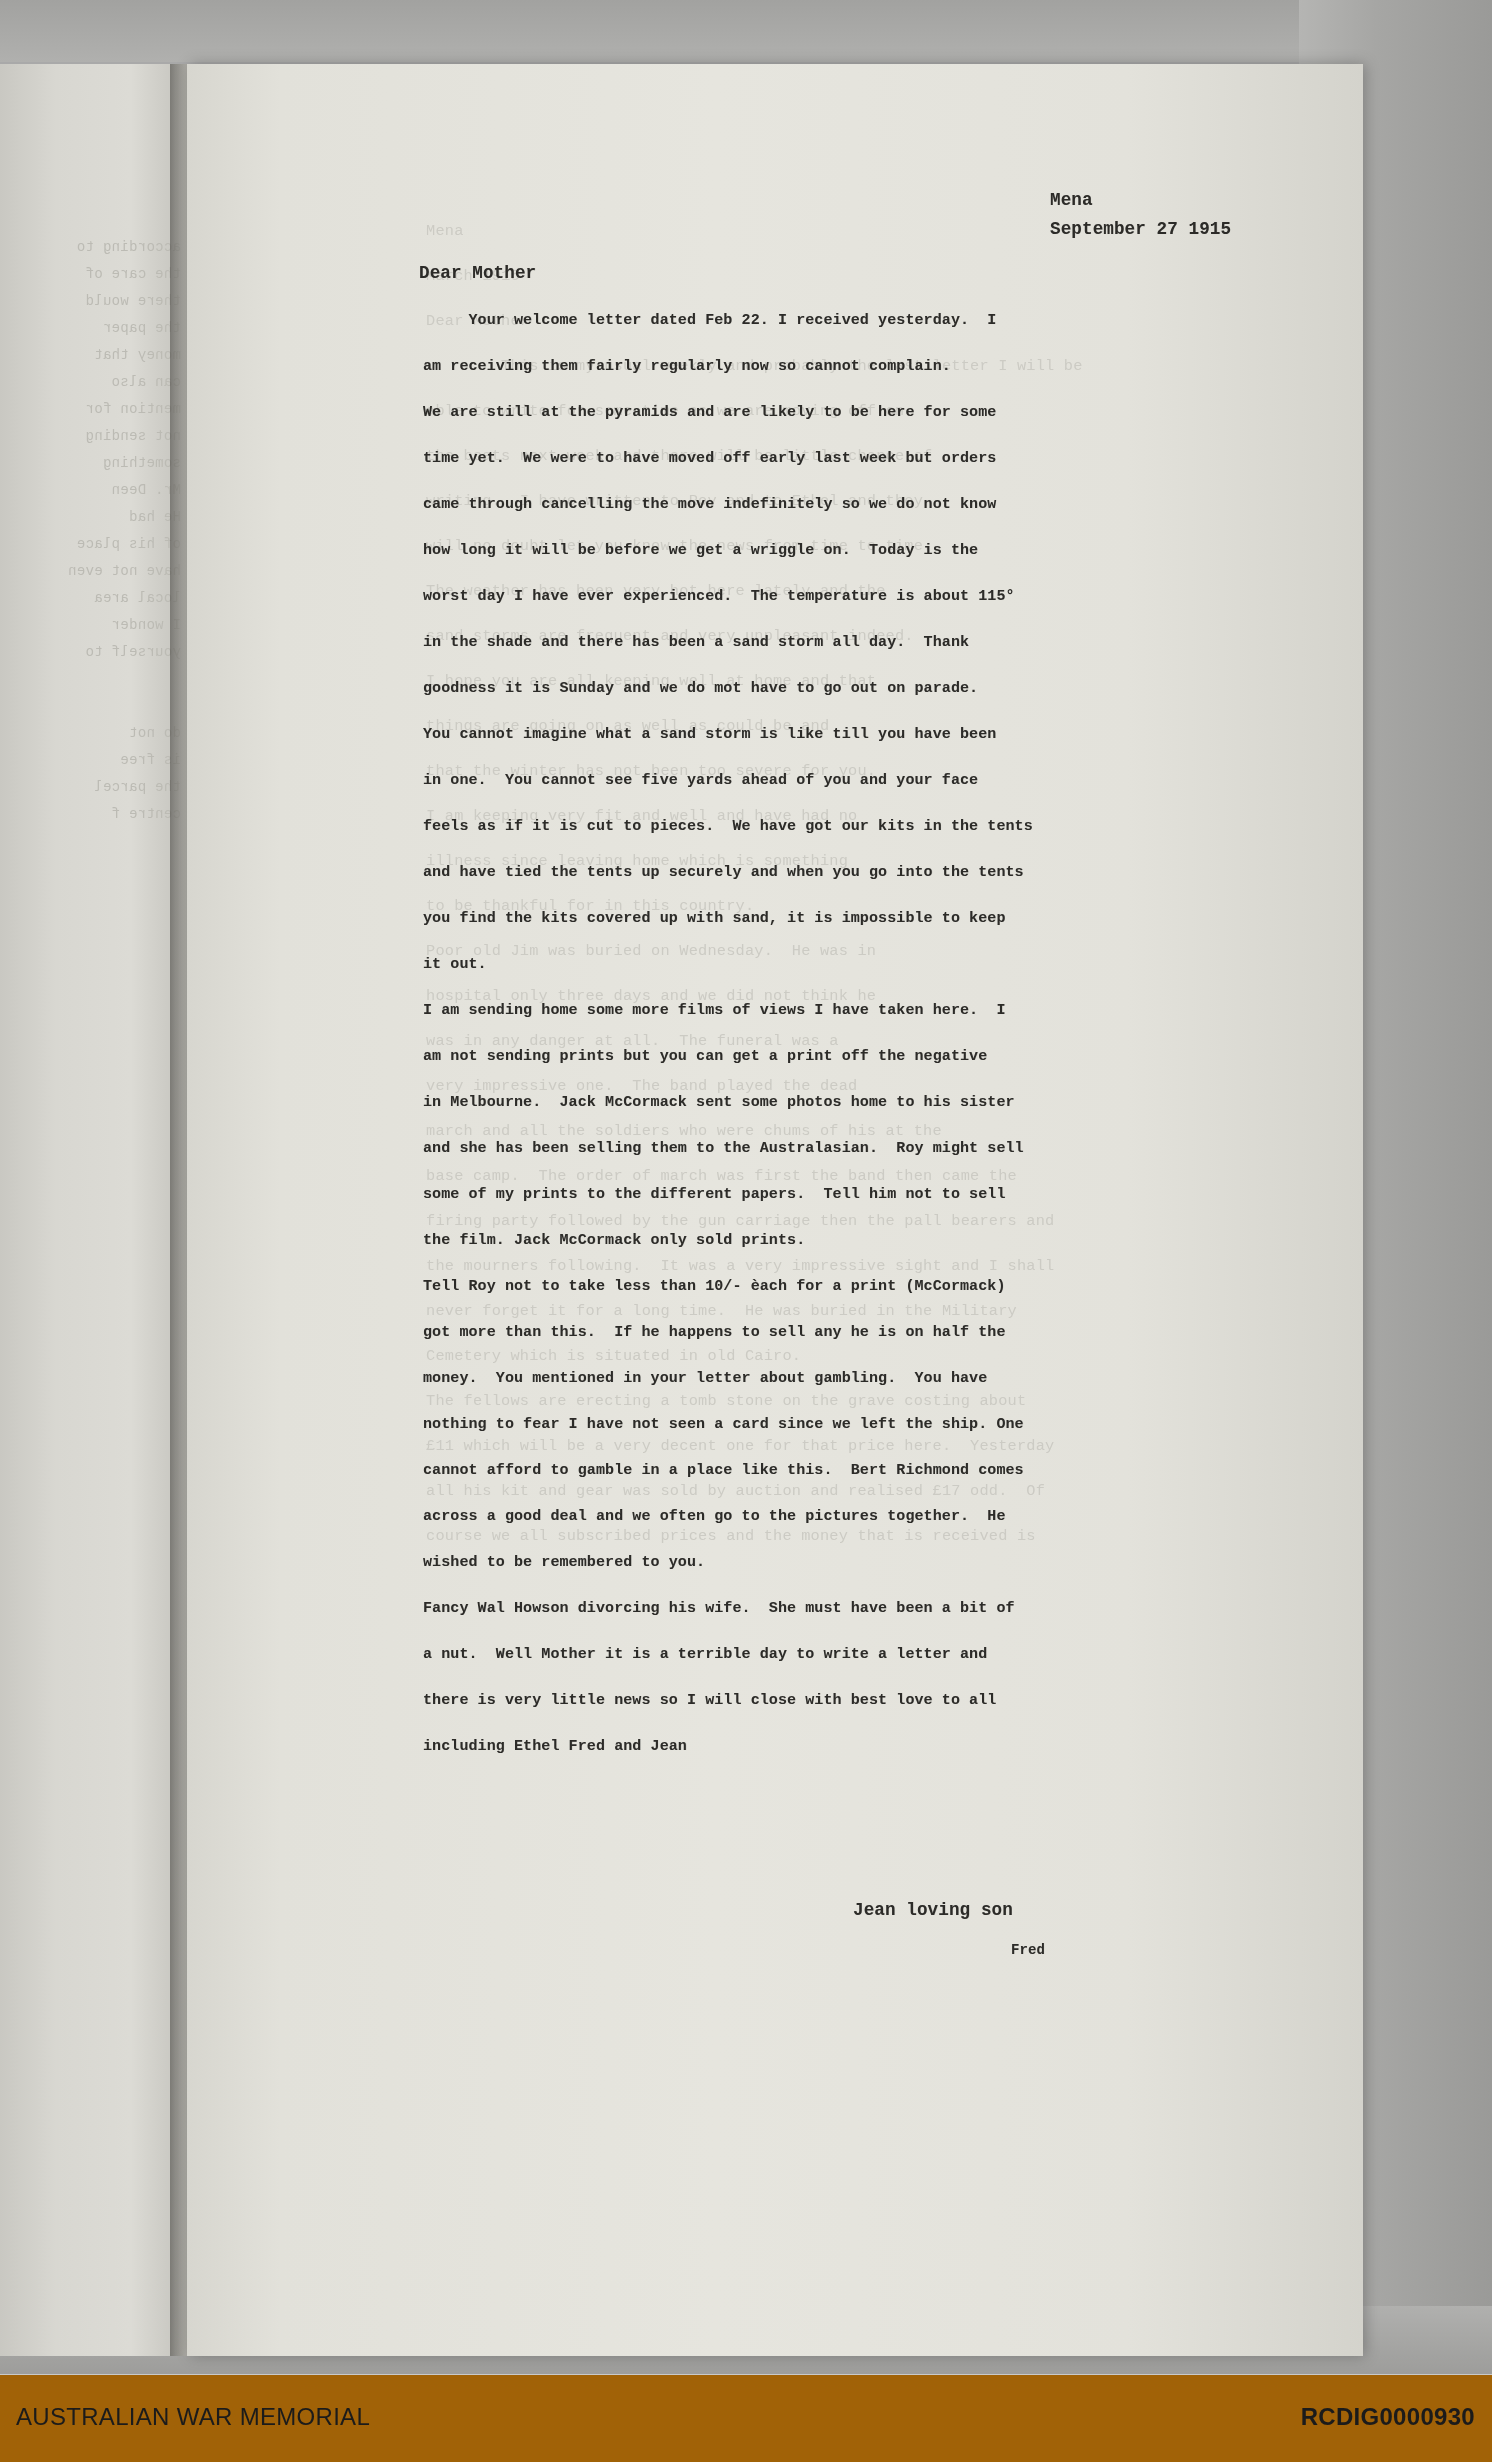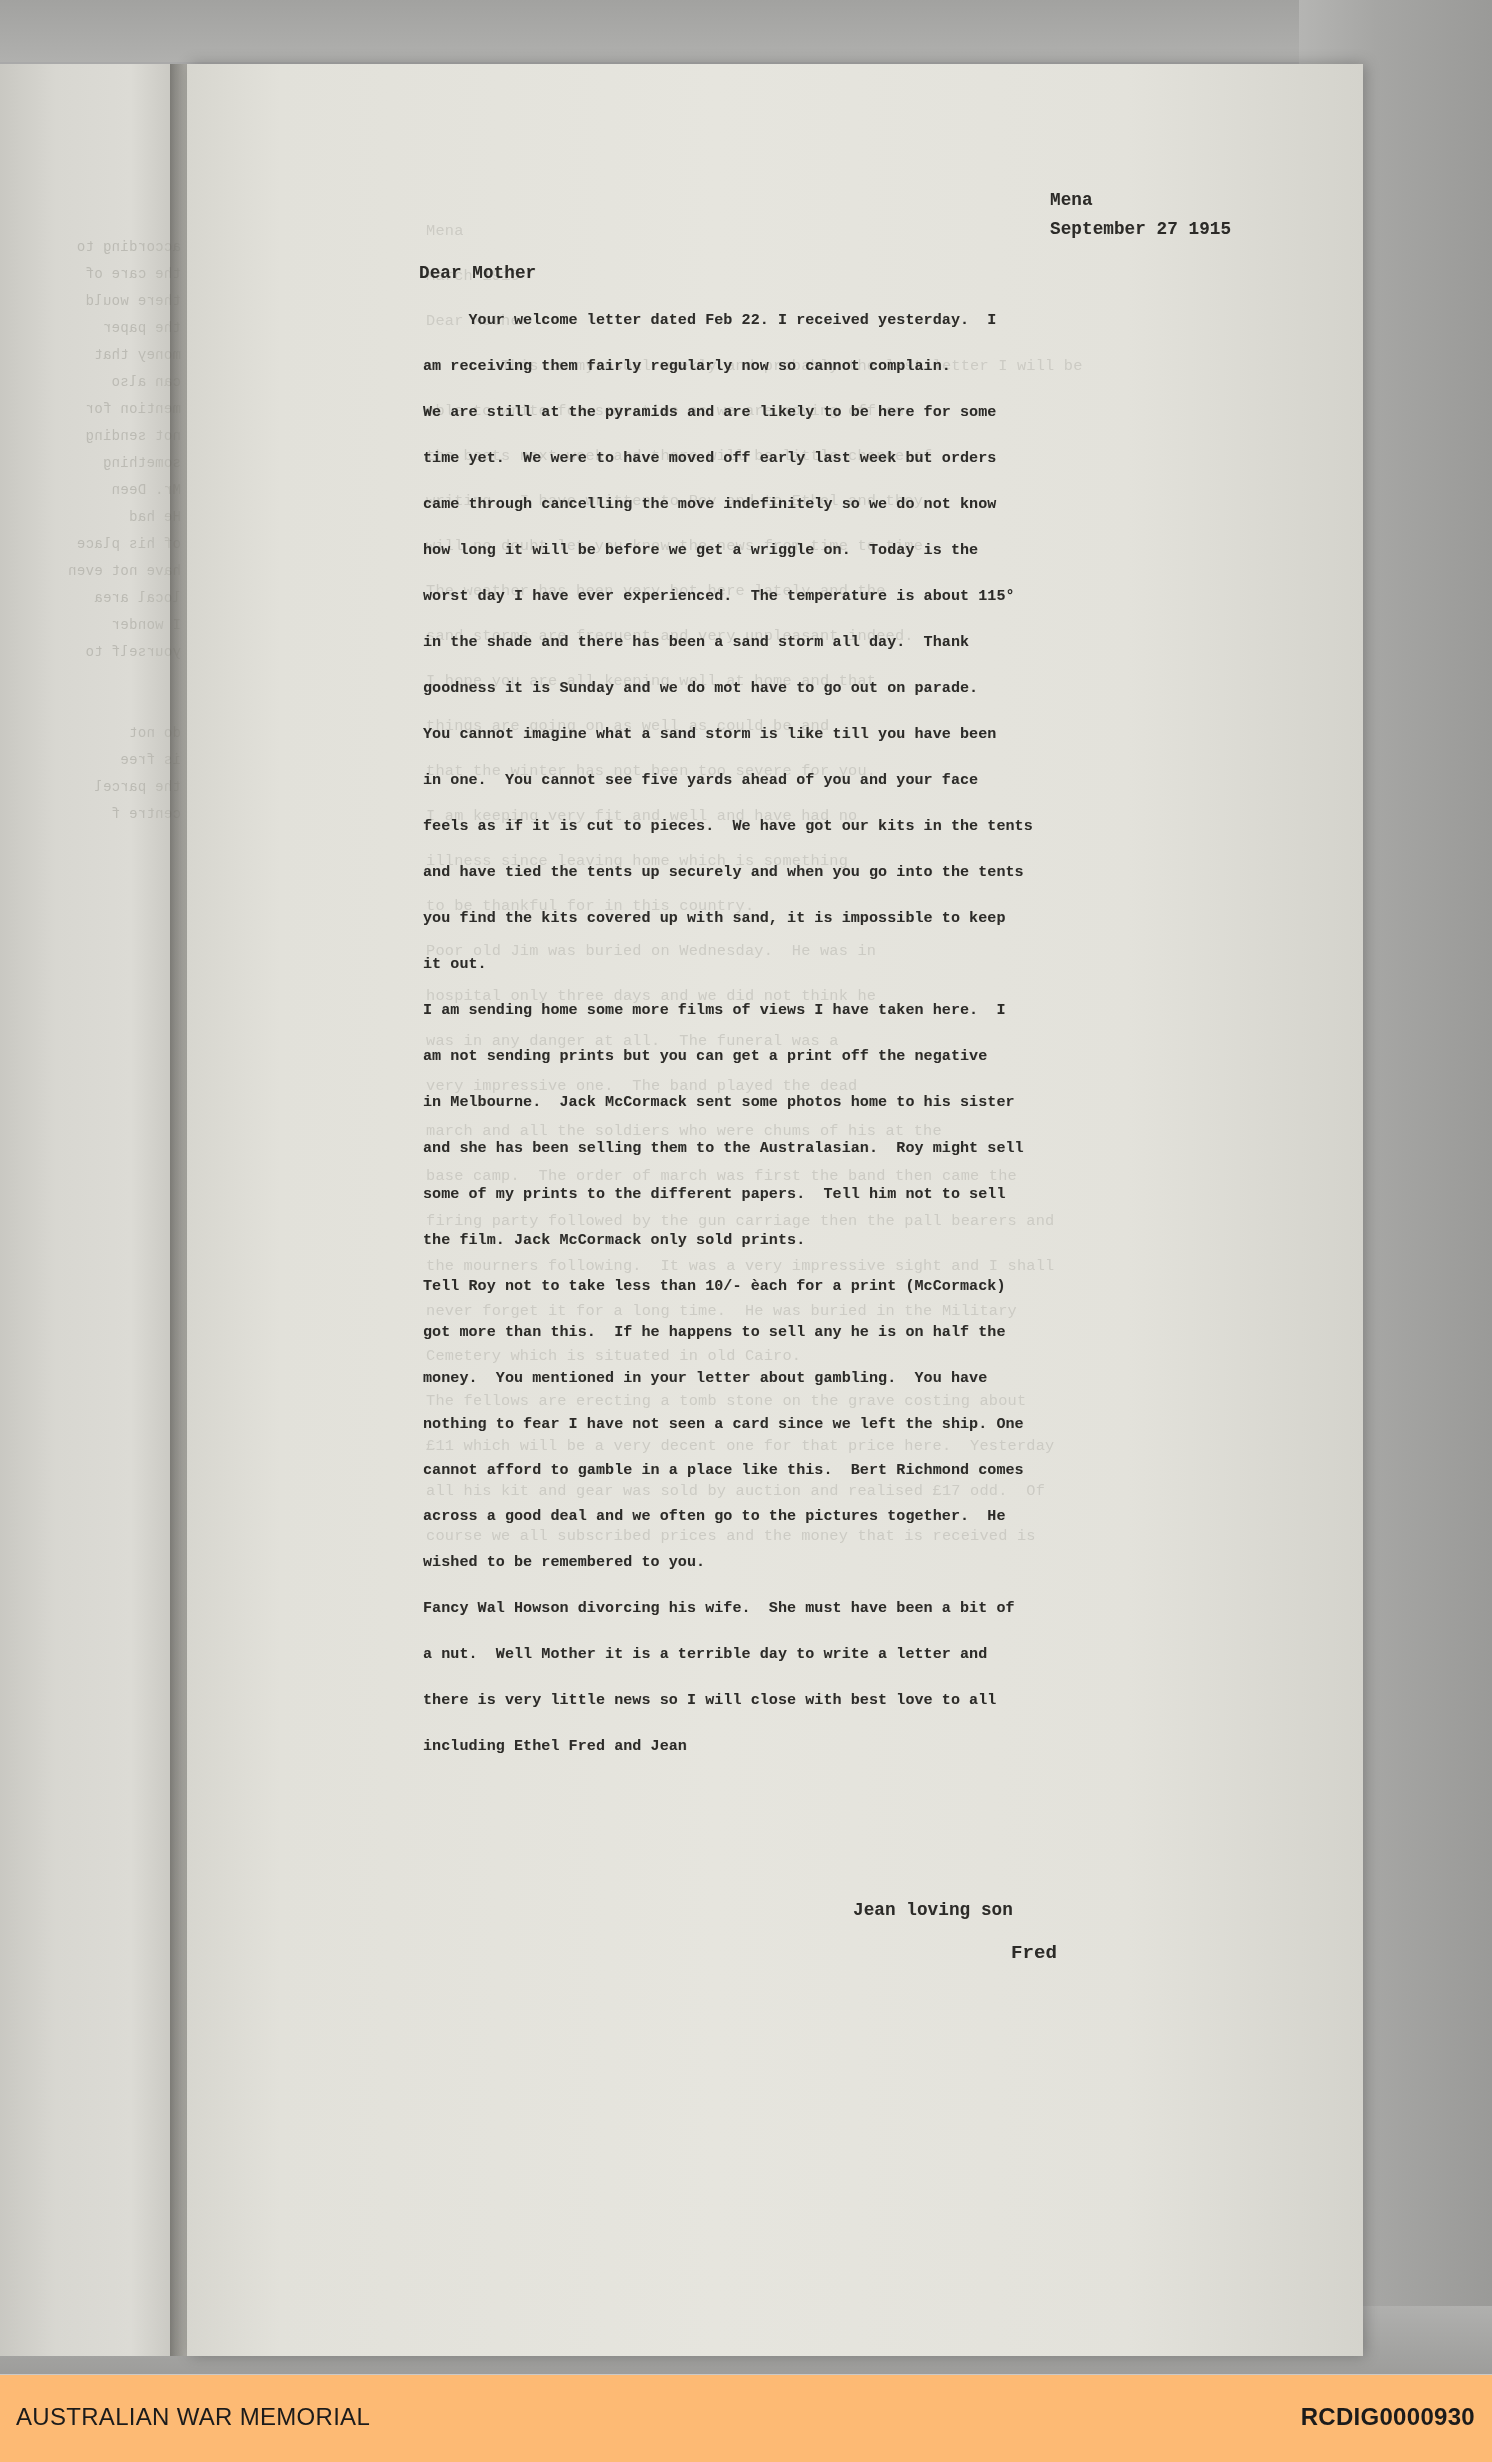--- a/index.html
+++ b/index.html
@@ -139,31 +139,31 @@
     line-height: 46px;
   }
   .sig-a {
     left: 666px;
     top: 1836px;
     font-size: 17.6px;
   }
   .sig-b {
     left: 824px;
     top: 1878px;
-    font-size: 19px;
+    font-size: 14px;
   }
 
   
   #footer {
     position: absolute;
     left: 0;
     bottom: 0;
     width: 1492px;
     height: 88px;
-    background: #fdba74;
+    background: #a16207;
     border-top: 1.7px solid #c9c9c9;
     box-sizing: border-box;
   }
   #footer .f-left {
     position: absolute;
     left: 16px;
     top: 28px;
     font-size: 24px;
     letter-spacing: 0.3px;
     color: #1b1b1b;

